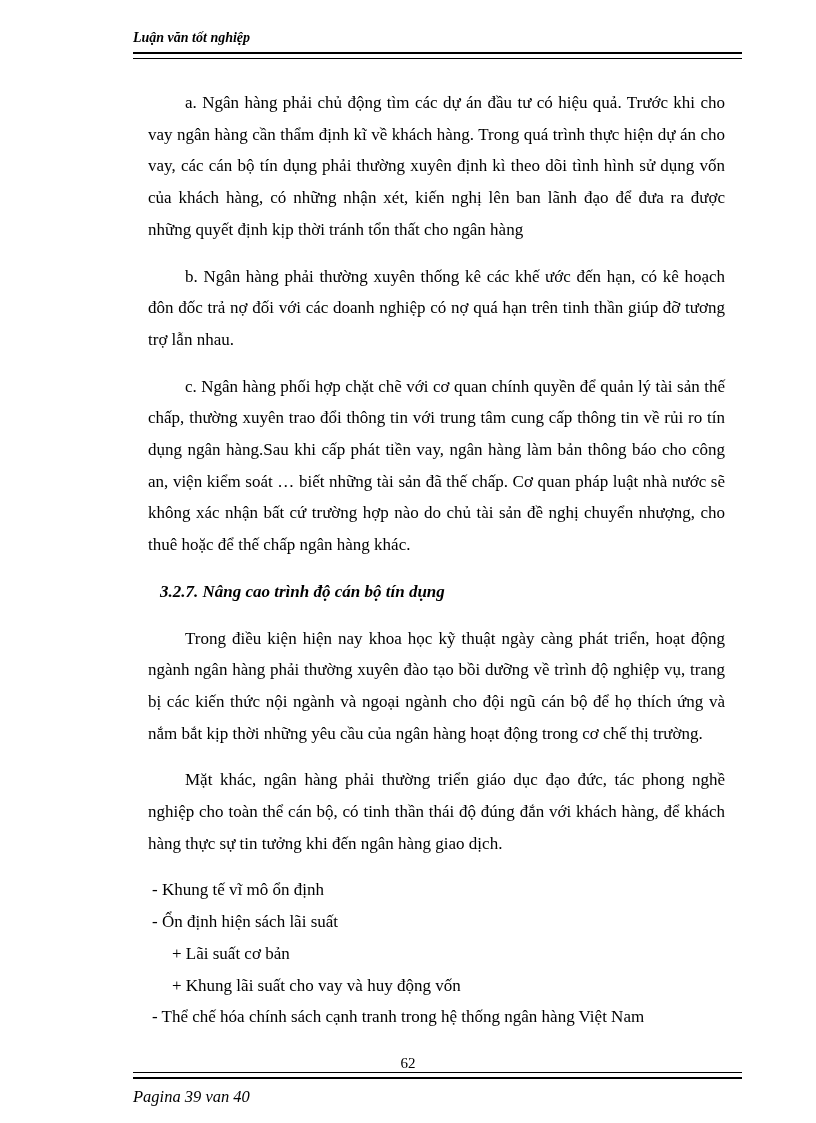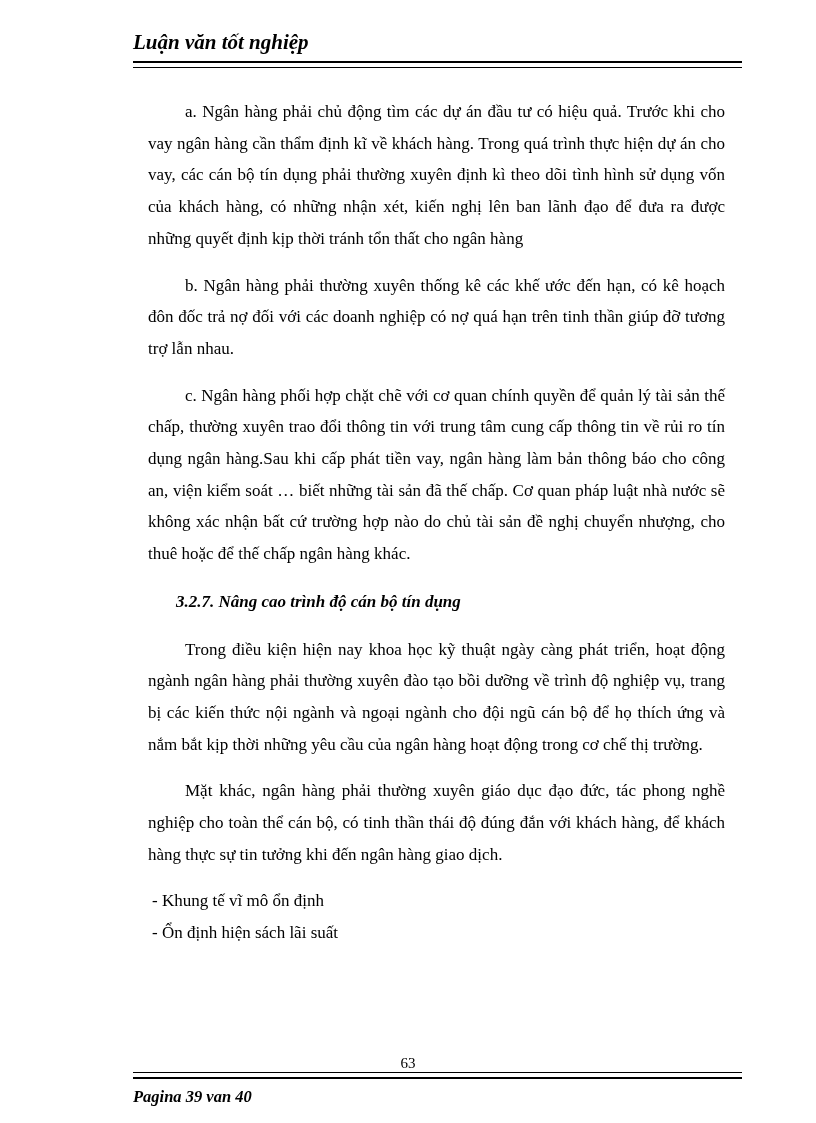--- a/index.html
+++ b/index.html
@@ -16,21 +16,21 @@
     font-family: "Liberation Serif", "DejaVu Serif", serif;
     color: #000000;
     overflow: hidden;
     box-sizing: border-box;
   }
   .header {
     display: flex;
     justify-content: space-between;
     align-items: baseline;
     padding: 30px 76px 6px 133px;
-    font-size: 21px;
+    font-size: 14px;
     font-weight: bold;
     font-style: italic;
     white-space: nowrap;
   }
   .rule-double {
     margin: 0 74px 0 133px;
     height: 4px;
     border-top: 2px solid #000000;
     border-bottom: 1px solid #000000;
   }
@@ -38,21 +38,21 @@
     margin: 28px 76px 0 133px;
     font-size: 17px;
     line-height: 31.7px;
   }
   .para {
     margin: 15px;
     text-align: justify;
     text-indent: 37px;
   }
   .heading {
-    margin: 16px;
+    margin: 0;
     font-weight: bold;
     font-style: italic;
     text-align: left;
     text-indent: 27px;
   }
   .item {
     margin: 0;
     text-align: left;
     text-indent: 19px;
   }
@@ -78,44 +78,47 @@
     height: 4px;
     border-top: 1px solid #000000;
     border-bottom: 2px solid #000000;
   }
   .footer {
     position: absolute;
     left: 133px;
     right: 76px;
     bottom: 16px;
     font-size: 16.5px;
-    font-weight: bold;
+    font-weight: normal;
     font-style: italic;
   }
 </style>
 </head>
 <body>
 
 <div class="page">
 
   <div class="header">
     <span>Luận văn tốt nghiệp</span>
   </div>
   <div class="rule-double"></div>
 
   <div class="doc-body">
     <p class="para">a. Ngân hàng phải chủ động tìm các dự án đầu tư có hiệu quả. Trước khi cho vay ngân hàng cần thẩm định kĩ về khách hàng. Trong quá trình thực hiện dự án cho vay, các cán bộ tín dụng phải thường xuyên định kì theo dõi tình hình sử dụng vốn của khách hàng, có những nhận xét, kiến nghị lên ban lãnh đạo để đưa ra được những quyết định kịp thời tránh tổn thất cho ngân hàng</p>
     <p class="para">b. Ngân hàng phải thường xuyên thống kê các khế ước đến hạn, có kê hoạch đôn đốc trả nợ đối với các doanh nghiệp có nợ quá hạn trên tinh thần giúp đỡ tương trợ lẫn nhau.</p>
     <p class="para">c. Ngân hàng phối hợp chặt chẽ với cơ quan chính quyền để quản lý tài sản thế chấp, thường xuyên trao đổi thông tin với trung tâm cung cấp thông tin về rủi ro tín dụng ngân hàng.Sau khi cấp phát tiền vay, ngân hàng làm bản thông báo cho công an, viện kiểm soát … biết những tài sản đã thế chấp. Cơ quan pháp luật nhà nước sẽ không xác nhận bất cứ trường hợp nào do chủ tài sản đề nghị chuyển nhượng, cho thuê hoặc để thế chấp ngân hàng khác.</p>
     <p class="heading">3.2.7. Nâng cao trình độ cán bộ tín dụng</p>
     <p class="para">Trong điều kiện hiện nay khoa học kỹ thuật ngày càng phát triển, hoạt động ngành ngân hàng phải thường xuyên đào tạo bồi dưỡng về trình độ nghiệp vụ, trang bị các kiến thức nội ngành và ngoại ngành cho đội ngũ cán bộ để họ thích ứng và nắm bắt kịp thời những yêu cầu của ngân hàng hoạt động trong cơ chế thị trường.</p>
-    <p class="para">Mặt khác, ngân hàng phải thường xuyên giáo dục đạo đức, tác phong nghề nghiệp cho toàn thể cán bộ, có tinh thần thái độ đúng đắn với khách hàng, để khách hàng thực sự tin tưởng khi đến ngân hàng giao dịch.</p>
+    <p class="para">Mặt khác, ngân hàng phải thường triển giáo dục đạo đức, tác phong nghề nghiệp cho toàn thể cán bộ, có tinh thần thái độ đúng đắn với khách hàng, để khách hàng thực sự tin tưởng khi đến ngân hàng giao dịch.</p>
     <p class="item">- Khung tế vĩ mô ổn định</p>
     <p class="item">- Ổn định hiện sách lãi suất</p>
+    <p class="item-plus">+ Lãi suất cơ bản</p>
+    <p class="item-plus">+ Khung lãi suất cho vay và huy động vốn</p>
+    <p class="item">- Thể chế hóa chính sách cạnh tranh trong hệ thống ngân hàng Việt Nam</p>
   </div>
 
-  <div class="page-number">63</div>
+  <div class="page-number">62</div>
   <div class="footer-rule"></div>
   <div class="footer">
     <span>Pagina 39 van 40</span>
   </div>
 
 </div>
 
 </body></html>

